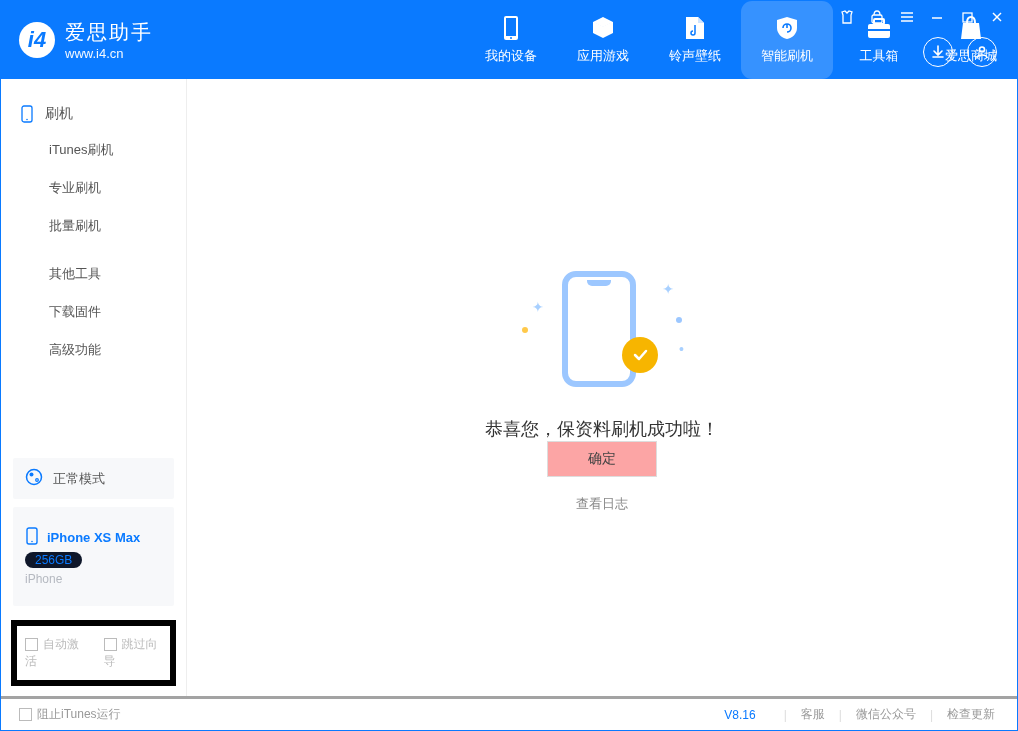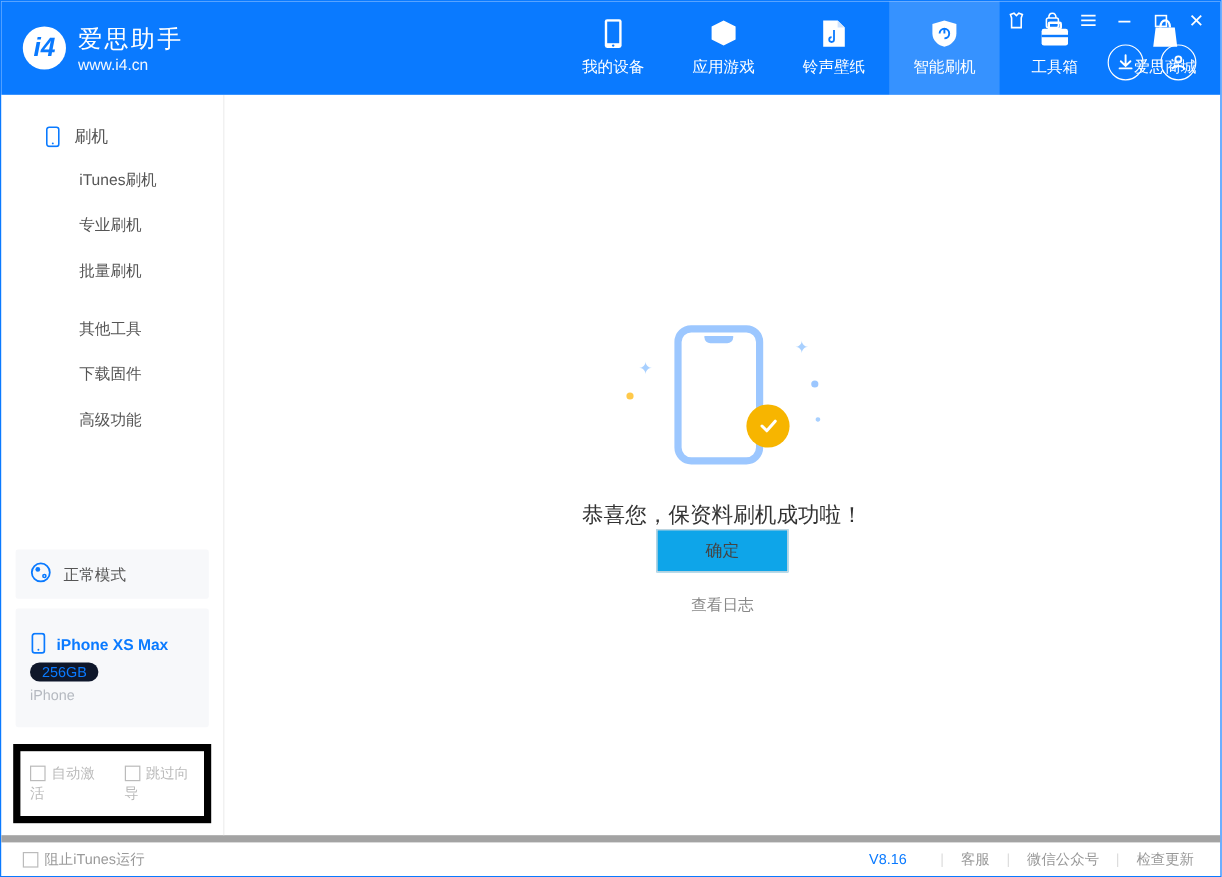--- a/index.html
+++ b/index.html
@@ -8,33 +8,33 @@
 
 .header { background: #0a7aff; height: 78px; display: flex; align-items: center; position: relative; justify-content: space-between; }
 .logo-block { display: flex; align-items: center; padding: 0 18px; gap: 10px; color: #fff; }
 .logo-circle { width: 36px; height: 36px; border-radius: 50%; background: #fff; display: flex; align-items: center; justify-content: center; }
 .logo-circle span { color: #0a7aff; font-weight: 900; font-size: 22px; font-style: italic; }
 .logo-text .name { font-size: 20px; font-weight: 500; letter-spacing: 2px; }
 .logo-text .url { font-size: 13px; opacity: .95; }
 
 .nav { display: flex; height: 100%; margin-left: 20px; }
 .nav-item { width: 92px; height: 100%; color: #fff; display: flex; flex-direction: column; align-items: center; justify-content: center; font-size: 13px; gap: 6px; cursor: pointer; }
-.nav-item.active { background: rgba(255,255,255,0.18); }
+.nav-item.active { background: rgba(255,255,255,0.18); border-radius: 11px; }
 .nav-icon { width: 26px; height: 26px; display: flex; align-items: center; justify-content: center; }
 
 .titlebar-ctrl { position: absolute; right: 12px; top: 8px; display: flex; gap: 14px; color: #fff; }
 .titlebar-ctrl .ctrl { width: 16px; height: 16px; cursor: pointer; display:flex; align-items:center; justify-content:center; font-size:15px; }
 
 .header-right { position: absolute; right: 20px; bottom: 12px; display: flex; gap: 14px; }
 .circle-btn { width: 30px; height: 30px; border: 1.6px solid #fff; border-radius: 50%; display: flex; align-items: center; justify-content: center; color: #fff; cursor: pointer; }
 
 
 .body { display: flex; height: calc(100% - 78px - 34px); }
 .sidebar { width: 186px; border-right: 1px solid #eee; display: flex; flex-direction: column; padding-top: 18px; }
-.side-section { padding: 0 0 10px 17px; }
+.side-section { padding: 0 0 10px 0; }
 .section-hdr { display: flex; align-items: center; gap: 10px; padding: 8px 18px; color: #555; font-size: 14px; }
 .section-hdr .sicon { width: 16px; height: 16px; display:flex; align-items:center; justify-content:center; color:#888; }
 .side-item { padding: 10px 0 10px 48px; font-size: 13px; color: #555; cursor: pointer; }
 .side-item.active { color: #0a7aff; }
 .sidebar-spacer { flex: 1; }
 
 .device-card { margin: 0 12px 8px 12px; background: #f7f8fa; border-radius: 2px; padding: 10px 12px; font-size: 13px; color: #555; display:flex; align-items:center; gap:10px; }
 .device-card.main { flex-direction: column; align-items: flex-start; gap: 4px; }
 .device-card .dname { color: #0a7aff; font-weight: 600; font-size: 13px; display:flex; align-items:center; gap:8px;}
 .badge { background: #0f172a; color: #0a7aff; border-radius: 10px; padding: 1px 10px; font-size: 12px; }
@@ -51,25 +51,25 @@
 .check-badge { position:absolute; right:24px; bottom:20px; width:36px; height:36px; background:#f7b500; border-radius:50%; display:flex; align-items:center; justify-content:center; }
 .spark { position:absolute; color:#a8d0ff; font-size:14px; }
 .spark.s1{ left:10px; top:36px;}
 .spark.s2{ right:8px; top:18px;}
 .spark.s3{ right:-2px; bottom:36px;}
 .dot { position:absolute; width:6px; height:6px; border-radius:50%; }
 .dot.d1{ background:#ffc94a; left:0; top:64px;}
 .dot.d2{ background:#9cc7ff; right:0; top:54px;}
 
 .success-text { font-size: 18px; color: #333; }
-.ok-btn { border: 1px solid #ddd; background: #0ea5e9; color: #444; padding: 8px 40px; font-size: 14px; cursor: pointer; margin-bottom: 18px; }
+.ok-btn { border: 1px solid #ddd; background: #fca5a5; color: #444; padding: 8px 40px; font-size: 14px; cursor: pointer; margin-bottom: 18px; }
 .log-link { color: #888; font-size: 13px; cursor: pointer; }
 
 
-.footer { height: 34px; border-top: 6px solid #a3a3a3; display: flex; align-items: center; padding: 0 18px; font-size: 12px; color: #999; }
+.footer { height: 34px; border-top: 3px solid #a3a3a3; display: flex; align-items: center; padding: 0 18px; font-size: 12px; color: #999; }
 .footer .fcheck { display:flex; align-items:center; }
 .footer .spacer { flex:1; }
 .footer .ver { color:#0a7aff; margin-right: 18px; }
 .footer .flink { color:#999; cursor:pointer; padding: 0 4px;}
 .footer .sep { color:#ddd; margin:0 10px; }
 </style>
 </head>
 <body>
 
 <div class="header">

